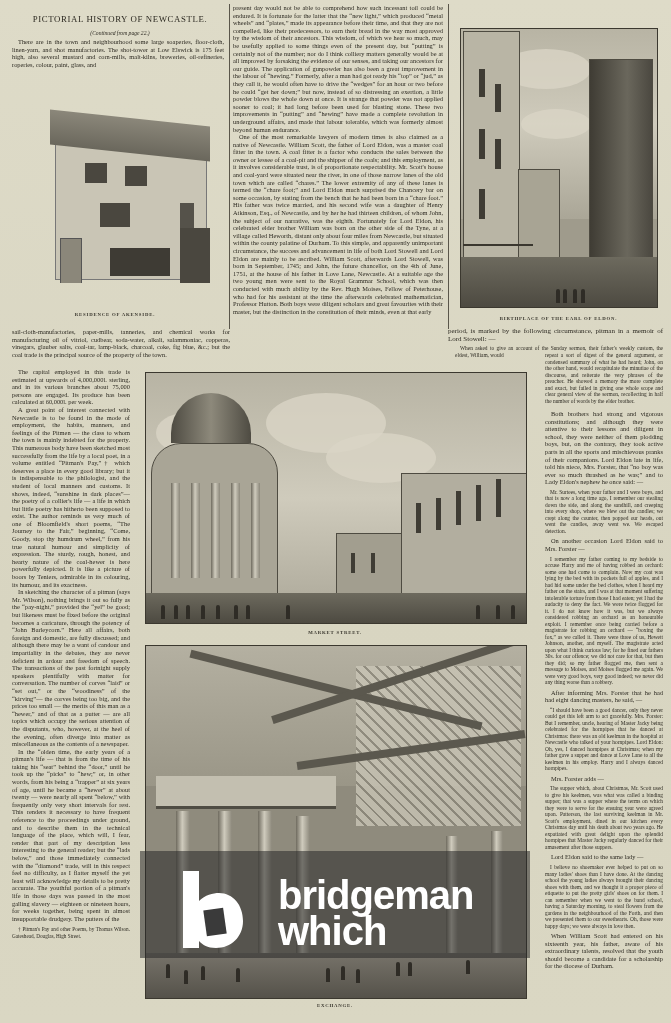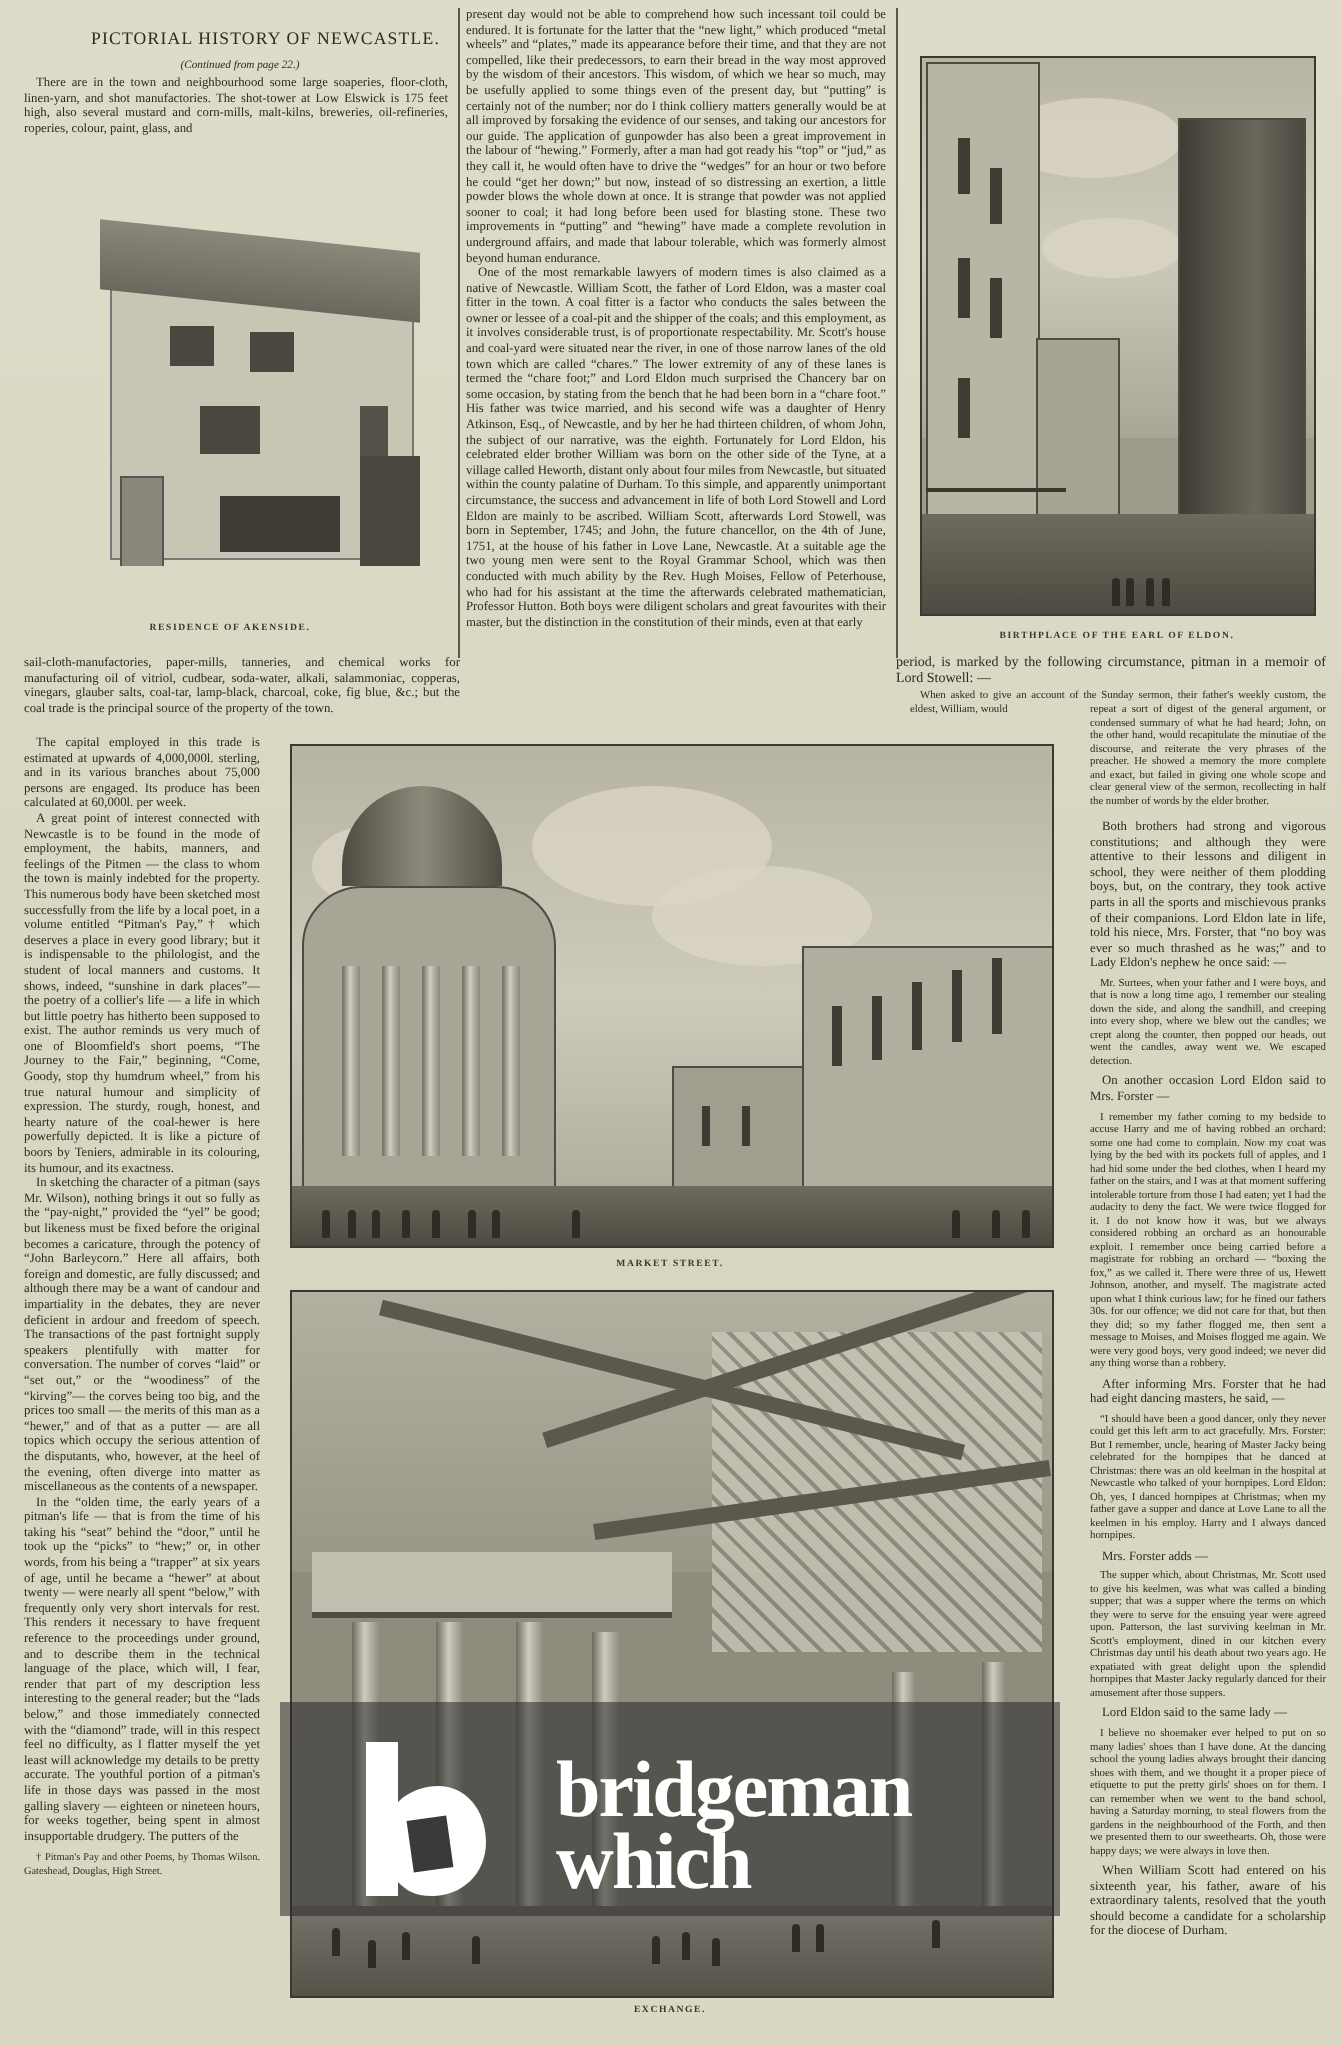--- a/index.html
+++ b/index.html
@@ -8,41 +8,41 @@
     background:#dcd9c6;
     font-family:"Liberation Serif", "DejaVu Serif", serif;
     color:#2d2a22;
   }
   .page { position:absolute; inset:0; background:linear-gradient(180deg,#dedbc8 0%,#d8d5c1 60%,#dad7c3 100%); }
   .abs { position:absolute; }
   .txt { font-size:6.4px; line-height:7.6px; text-align:justify; }
   .txt p { margin:0; text-indent:6px; }
   .quote { font-size:5.4px; line-height:6.5px; text-align:justify; }
   .quote p { margin:0; text-indent:5px; }
-  .title { font-size:8.8px; letter-spacing:0.6px; text-align:right; }
+  .title { font-size:8.8px; letter-spacing:0.6px; text-align:center; }
   .subtitle { font-size:5.6px; font-style:italic; text-align:center; }
   .caption { font-size:4.8px; letter-spacing:0.8px; text-align:center; font-weight:bold; color:#3a372e; }
   .rule { position:absolute; background:#5a564a; width:1px; }
   .engr {
     position:absolute; border:1px solid #3b382f; overflow:hidden;
     background:#9f9b8c;
   }
   .sky { position:absolute; left:0; right:0; top:0; background:linear-gradient(180deg,#b8b4a4,#cfcbbc 50%,#aaa697); }
   .cloud { position:absolute; border-radius:50%; background:#d9d5c6; opacity:0.8; }
   .bldg { position:absolute; background:#8d897b; border:1px solid #4e4b41; }
   .win { position:absolute; background:#3f3c34; }
   .col { position:absolute; background:linear-gradient(90deg,#6f6b5f,#cfcbbd 45%,#8c887b); }
   .ground { position:absolute; left:0; right:0; bottom:0; background:linear-gradient(180deg,#6d6a5e,#4d4a41); }
   .crowd { position:absolute; bottom:4px; width:4px; height:14px; background:#2f2c26; border-radius:2px 2px 0 0; }
   .watermark {
     position:absolute; left:140px; top:851px; width:390px; height:107px;
     background:rgba(40,40,40,0.55);
   }
   .wm-logo { position:absolute; left:43px; top:20px; width:60px; height:77px; }
-  .wm-text { position:absolute; left:138px; top:26px; color:#ffffff; font-family:Liberation Serif, serif; font-weight:bold; font-size:40px; line-height:36px; letter-spacing:-1px; }
+  .wm-text { position:absolute; left:138px; top:26px; color:#ffffff; font-family:Liberation Sans, sans-serif; font-weight:bold; font-size:40px; line-height:36px; letter-spacing:-1px; }
 </style>
 </head>
 <body>
 
 <div class="page">
 
   <div class="abs title" style="left:20px;top:14px;width:200px;">PICTORIAL HISTORY OF NEWCASTLE.</div>
   <div class="abs subtitle" style="left:20px;top:30px;width:200px;">(Continued from page 22.)</div>
   <div class="abs txt" style="left:12px;top:38px;width:212px;">
     <p>There are in the town and neighbourhood some large soaperies, floor-cloth, linen-yarn, and shot manufactories. The shot-tower at Low Elswick is 175 feet high, also several mustard and corn-mills, malt-kilns, breweries, oil-refineries, roperies, colour, paint, glass, and</p>

